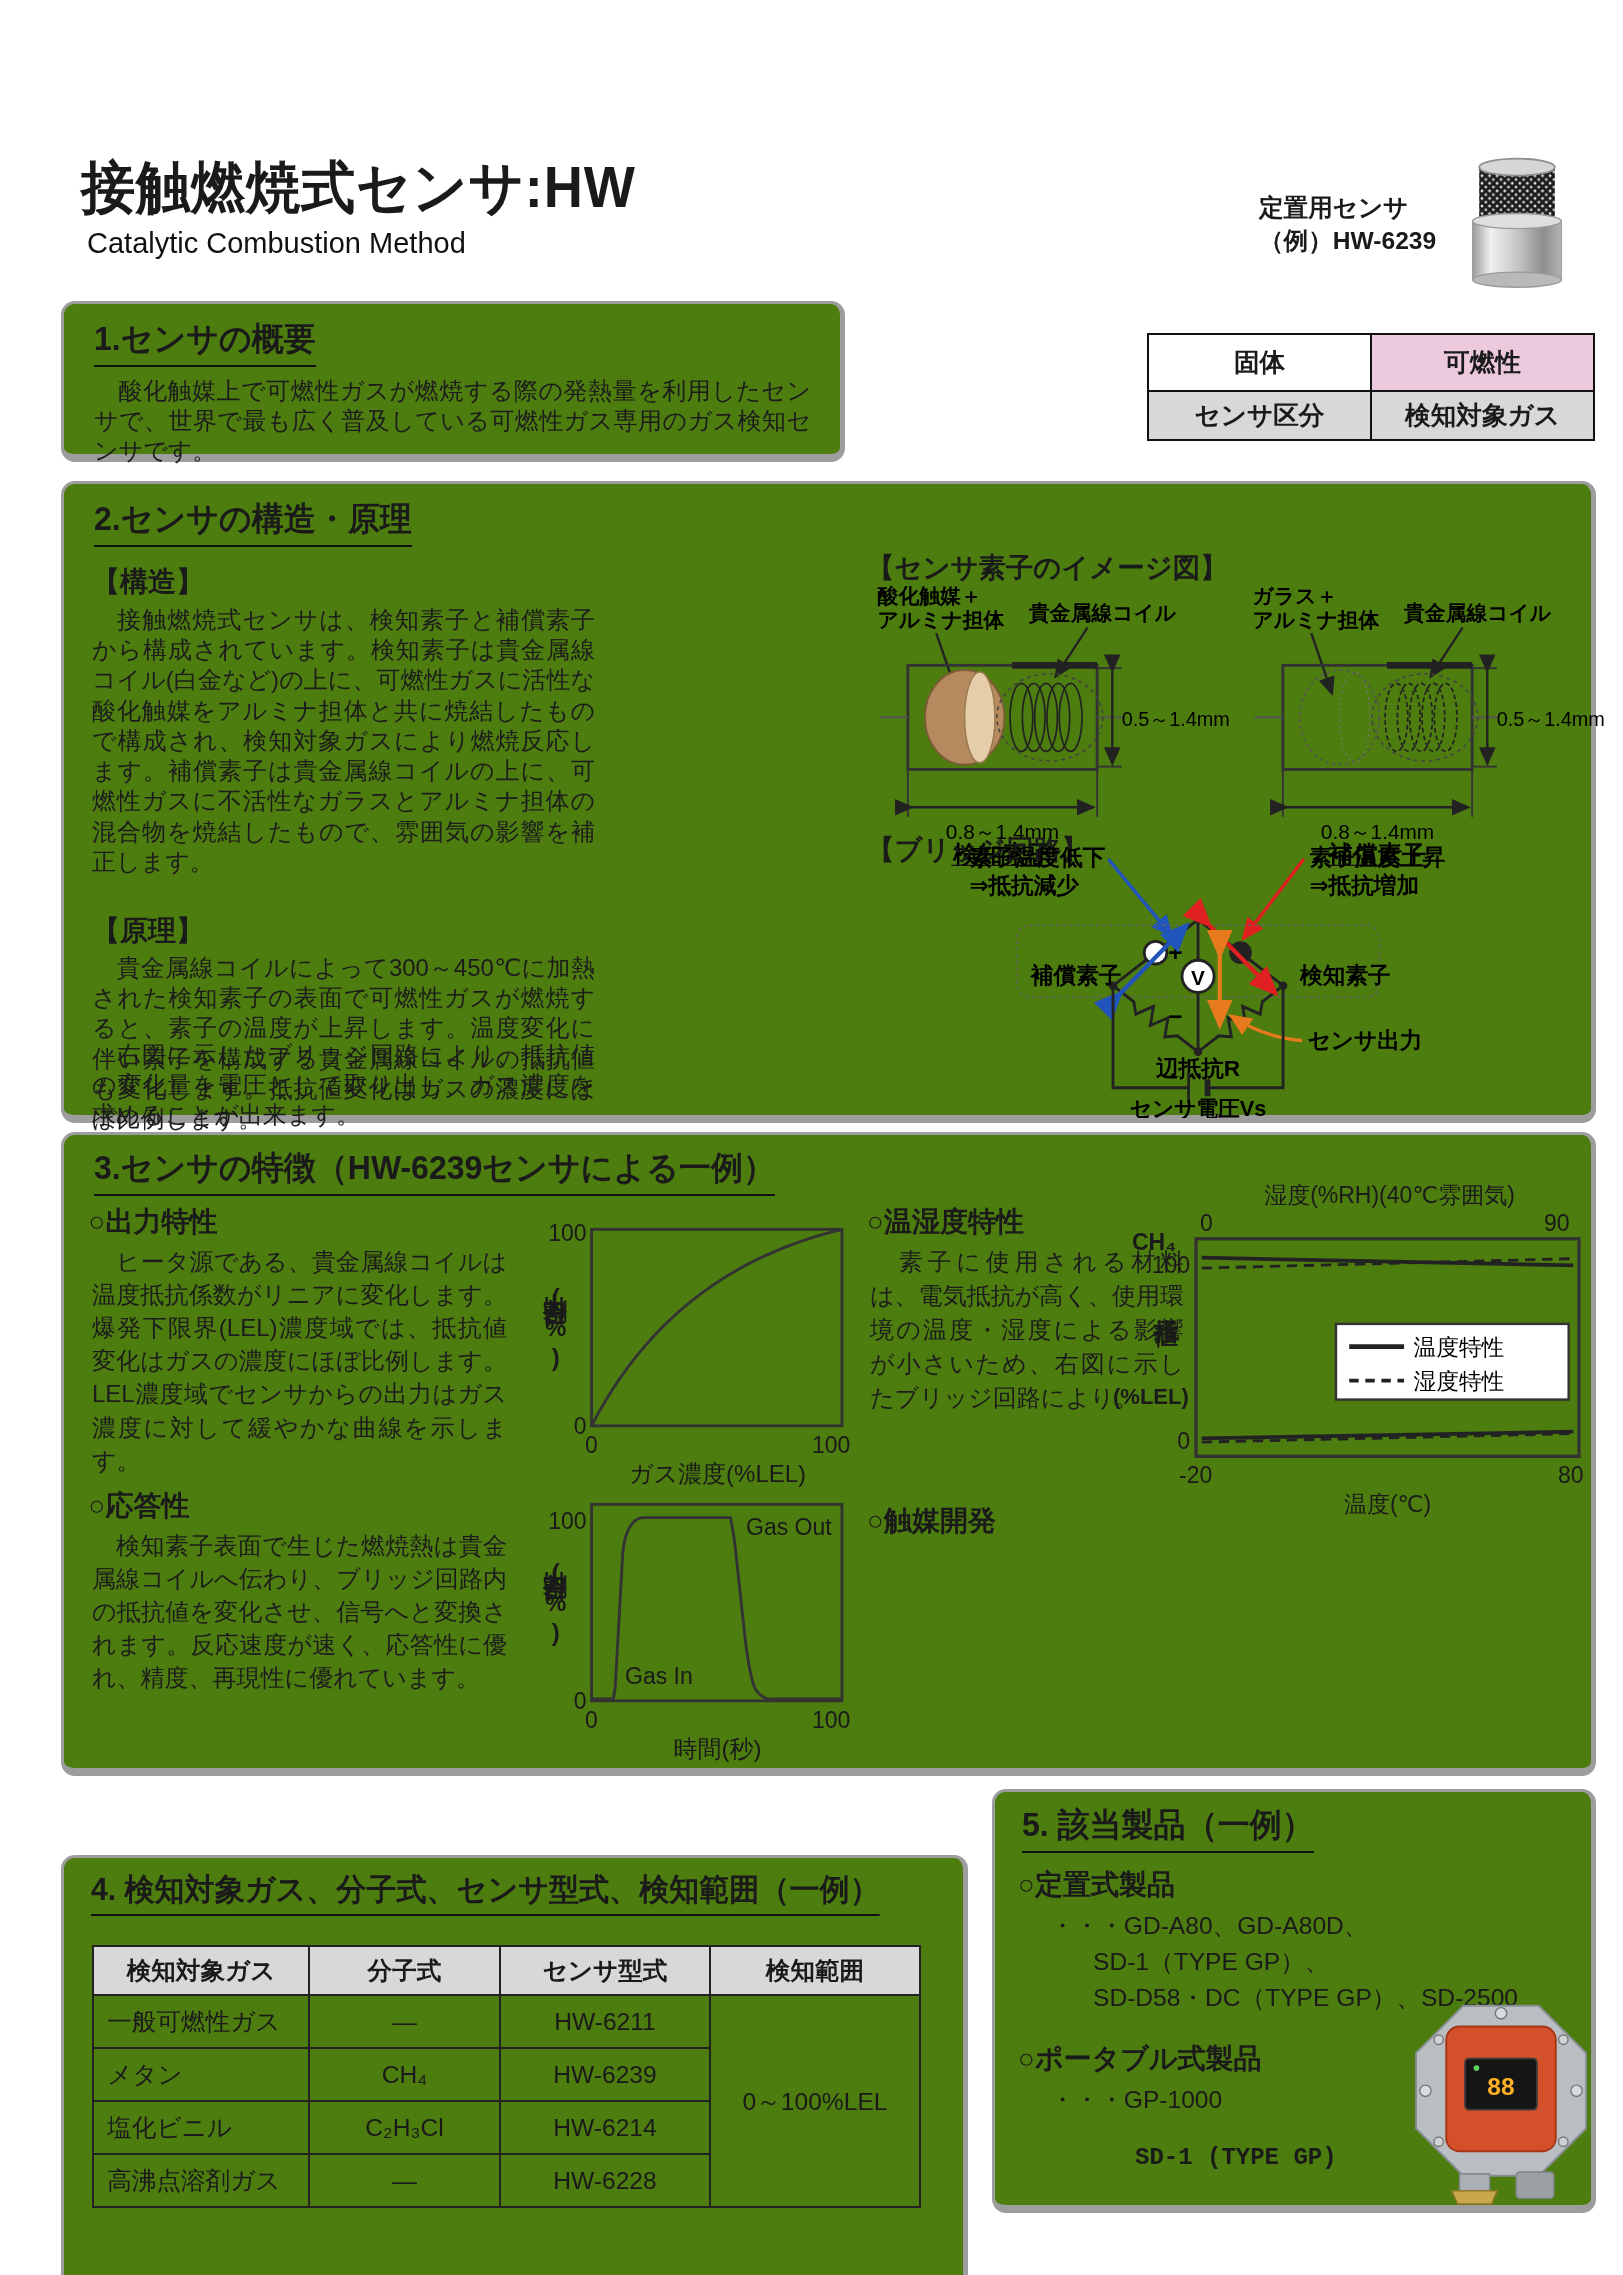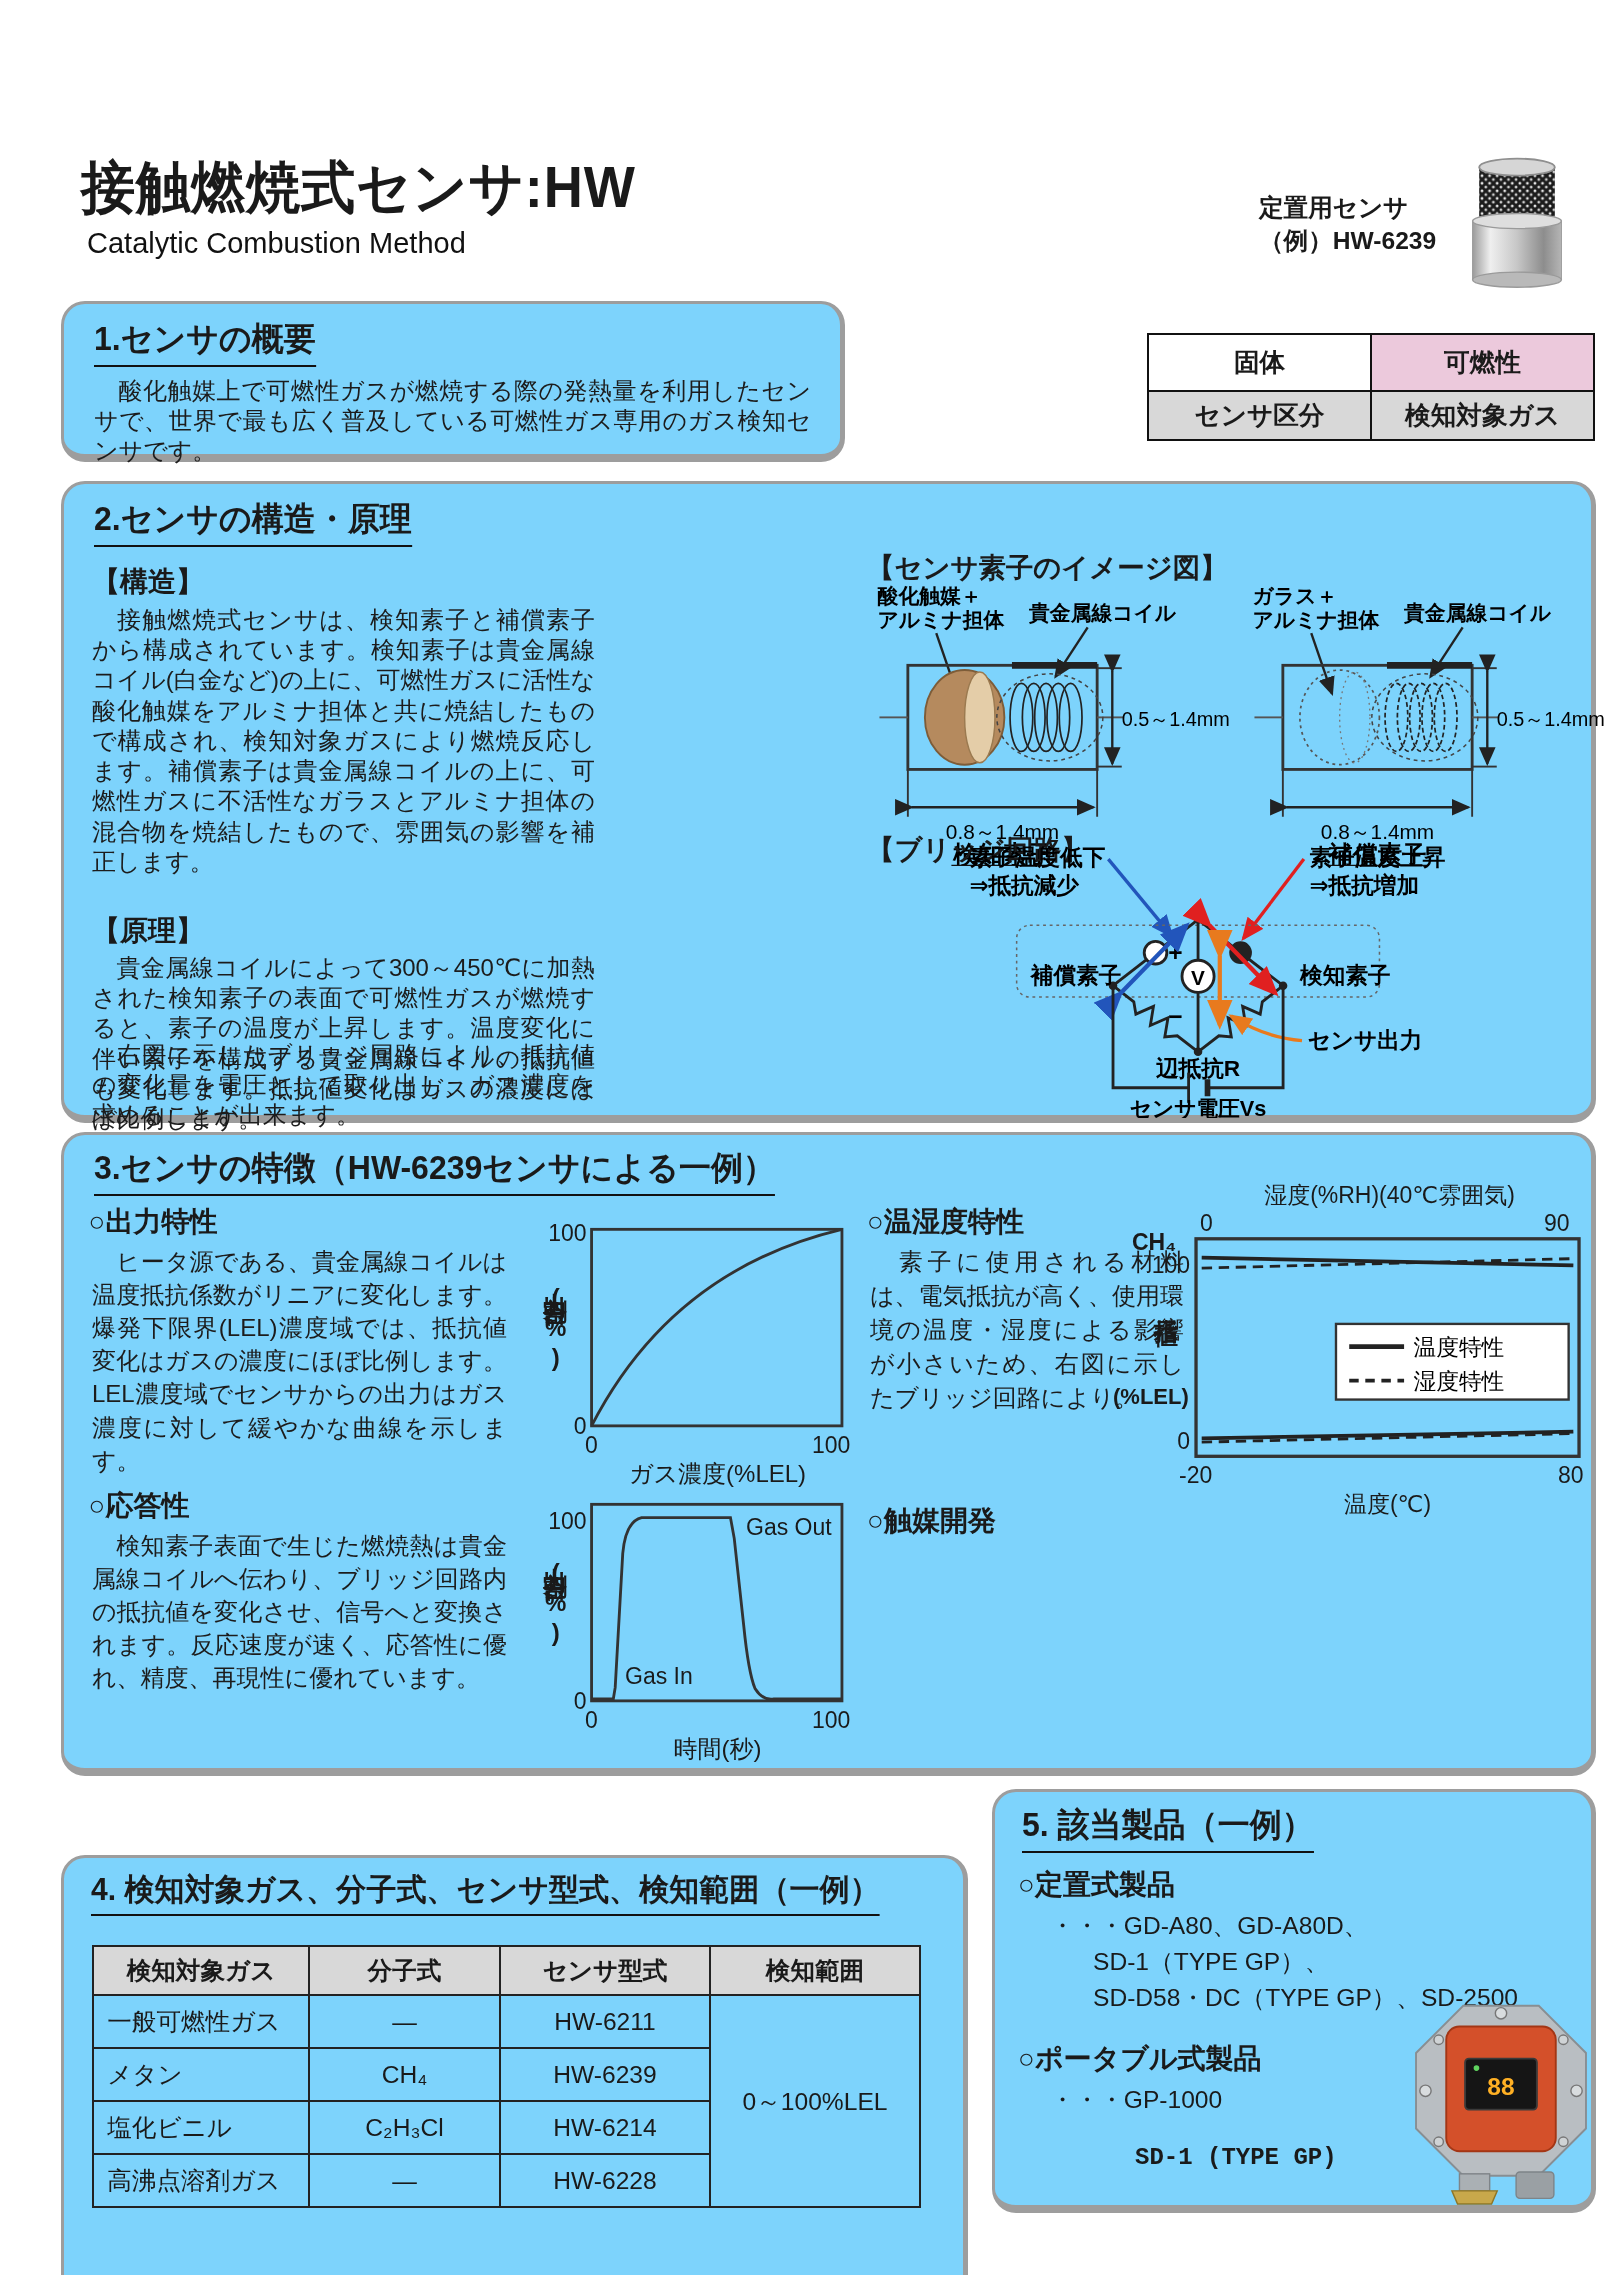--- a/index.html
+++ b/index.html
@@ -8,21 +8,21 @@
   #page { position:relative; width:1624px; height:2275px; background:#fff; overflow:hidden; }
 
   .abs { position:absolute; }
 
   
   .main-title { font-size:57px; font-weight:bold; letter-spacing:0.9px; transform:scaleX(.95); transform-origin:left; white-space:nowrap; }
   .sub-title { font-size:29px; color:#111; }
   .sensor-caption { font-size:24.6px; font-weight:bold; line-height:1.35; text-align:left; white-space:nowrap; }
 
   
-  .sec { position:absolute; background:#7dd3fc; border:3.8px solid #9d9d9d; border-right-width:5.7px; border-bottom-width:8.5px; border-radius:24px; }
+  .sec { position:absolute; background:#4d7c0f; border:3.8px solid #9d9d9d; border-right-width:5.7px; border-bottom-width:8.5px; border-radius:14px; }
   .sec-title { display:inline-block; font-size:33px; font-weight:bold; border-bottom:2.8px solid #111; padding-bottom:2.8px; white-space:nowrap; transform:scaleX(.97); transform-origin:left;}
   .sub-head { font-size:28px; font-weight:bold; white-space:nowrap; }
   .body-text { font-size:24px; line-height:1.26; text-align:justify; color:#1c1c1c; }
   .fig-title { font-size:27.4px; font-weight:bold; white-space:nowrap; }
 
   
   table.info { border-collapse:collapse; }
   table.info th, table.info td { border:2.8px solid #111; text-align:center; font-size:25.6px; }
   table.info th { background:#d8d8d8; font-weight:bold; width:223px; height:49px; }
   table.info td { height:57px; font-weight:bold; }

